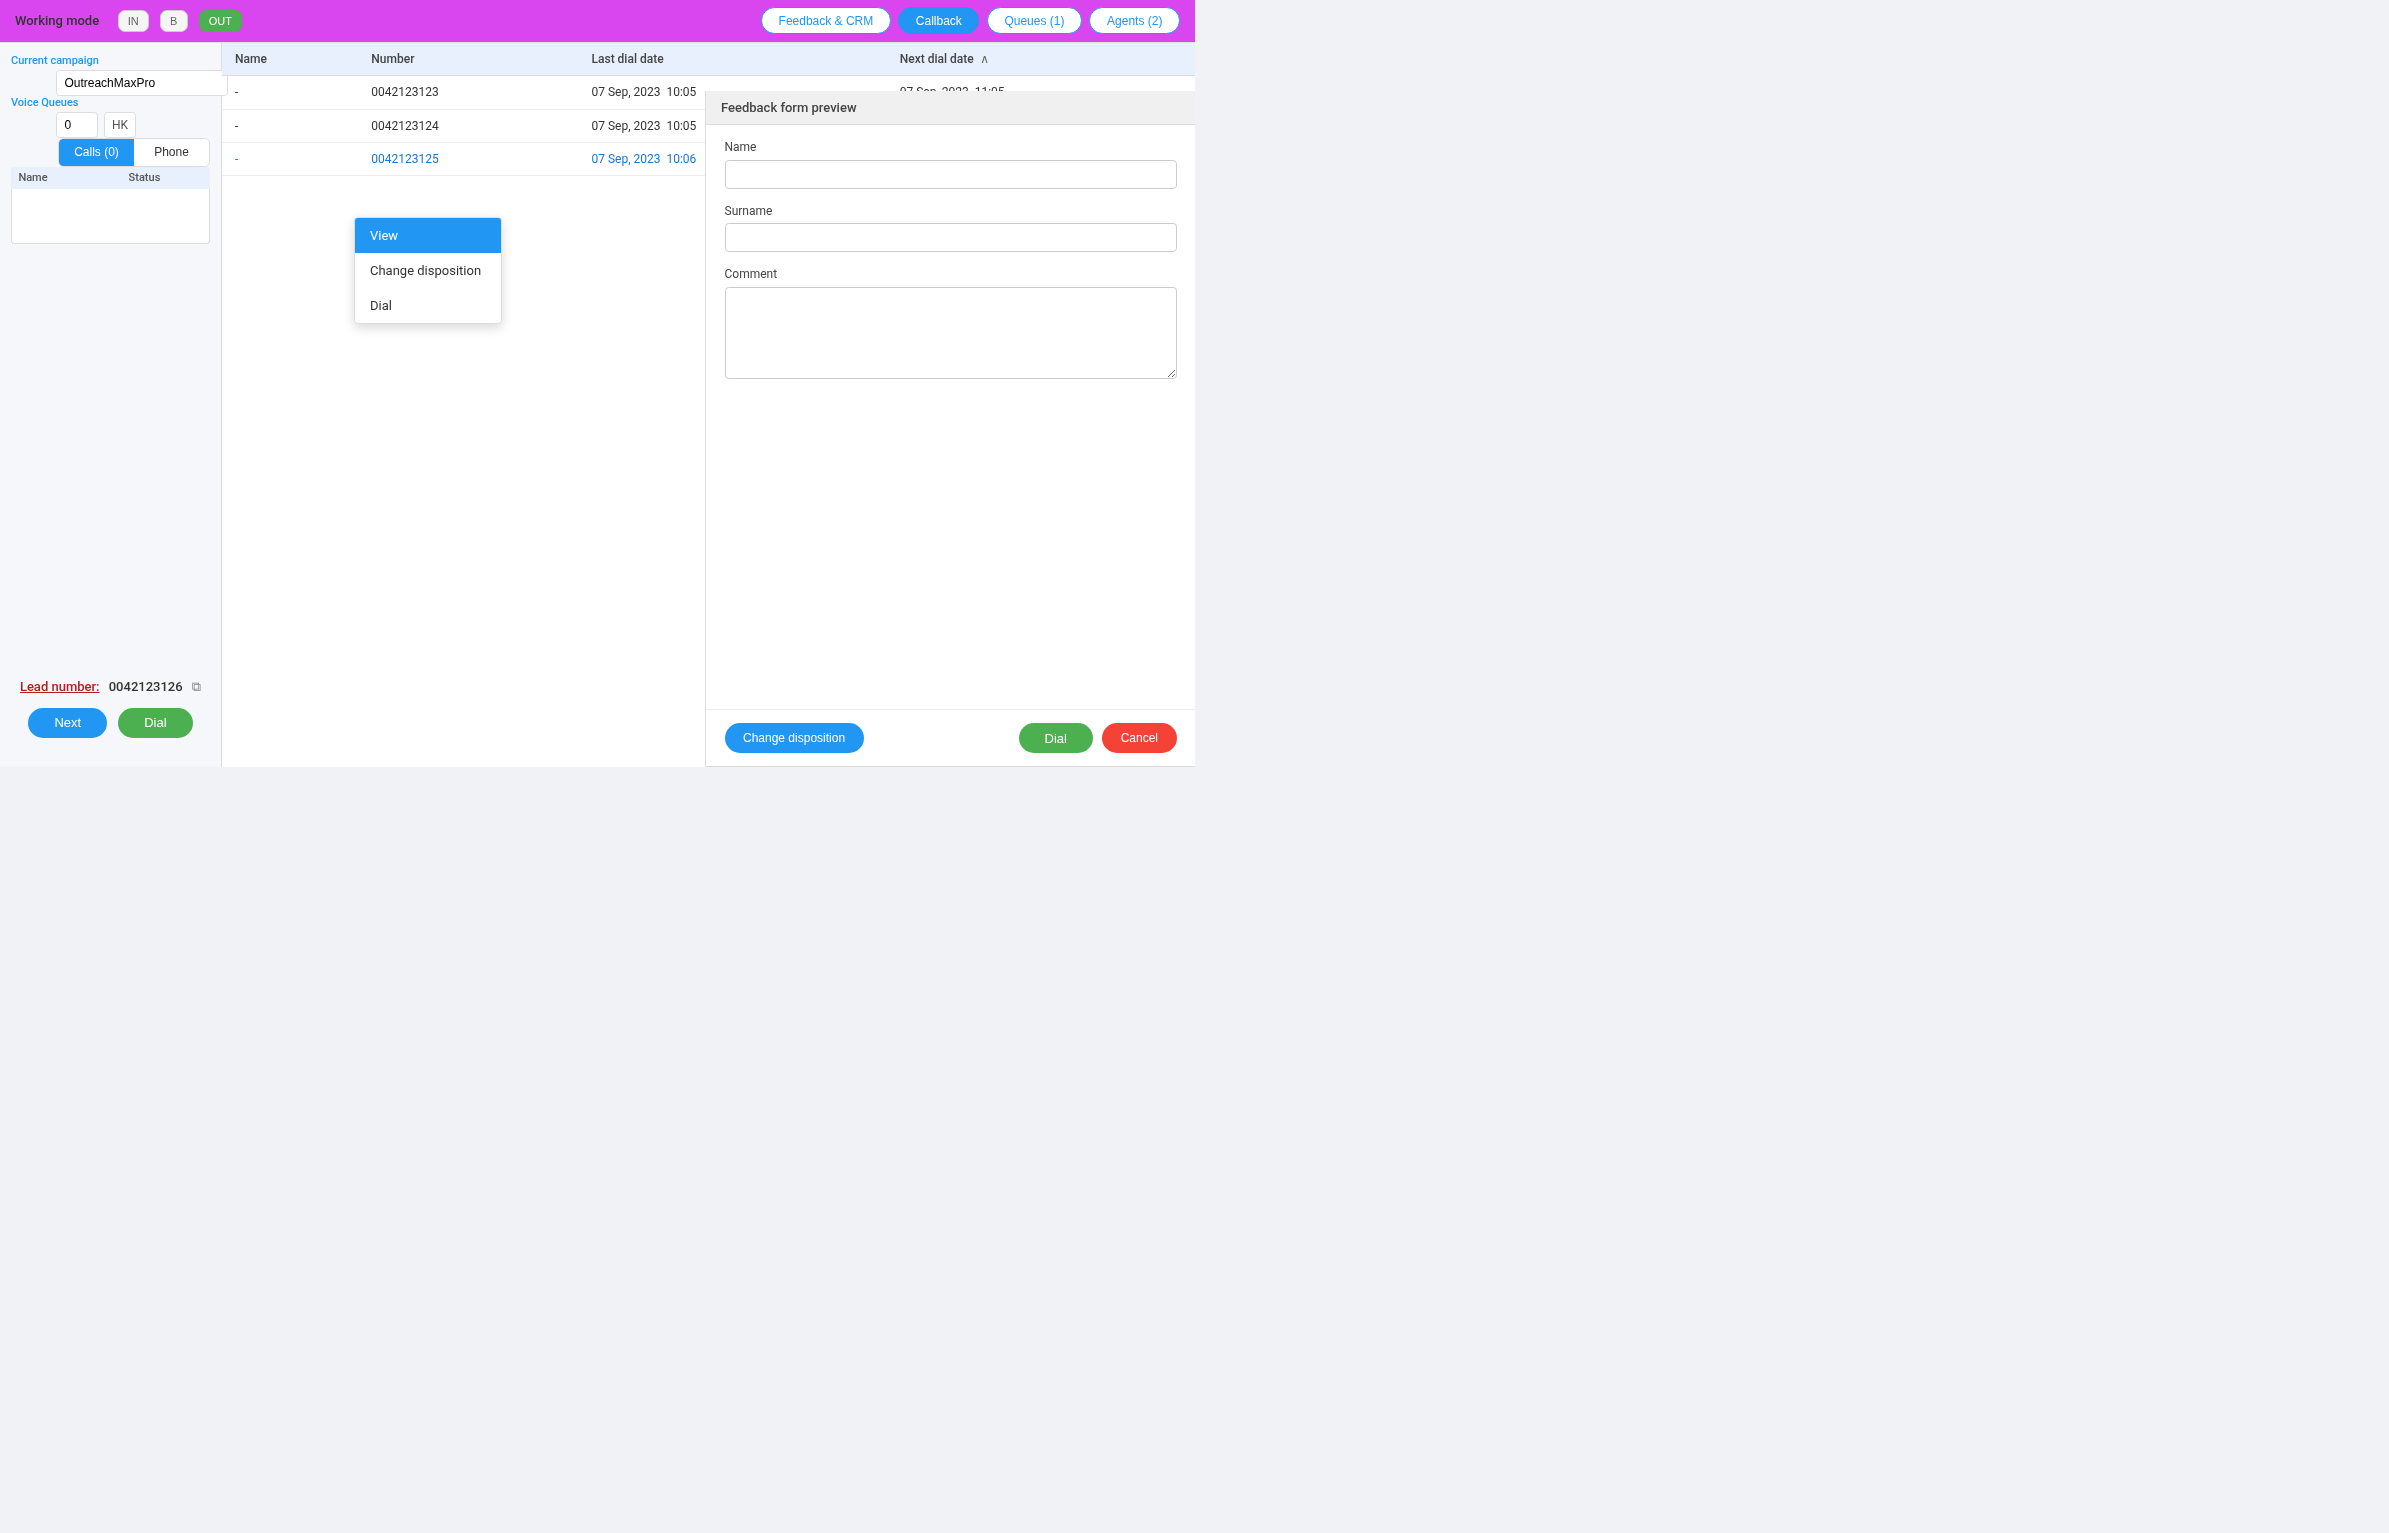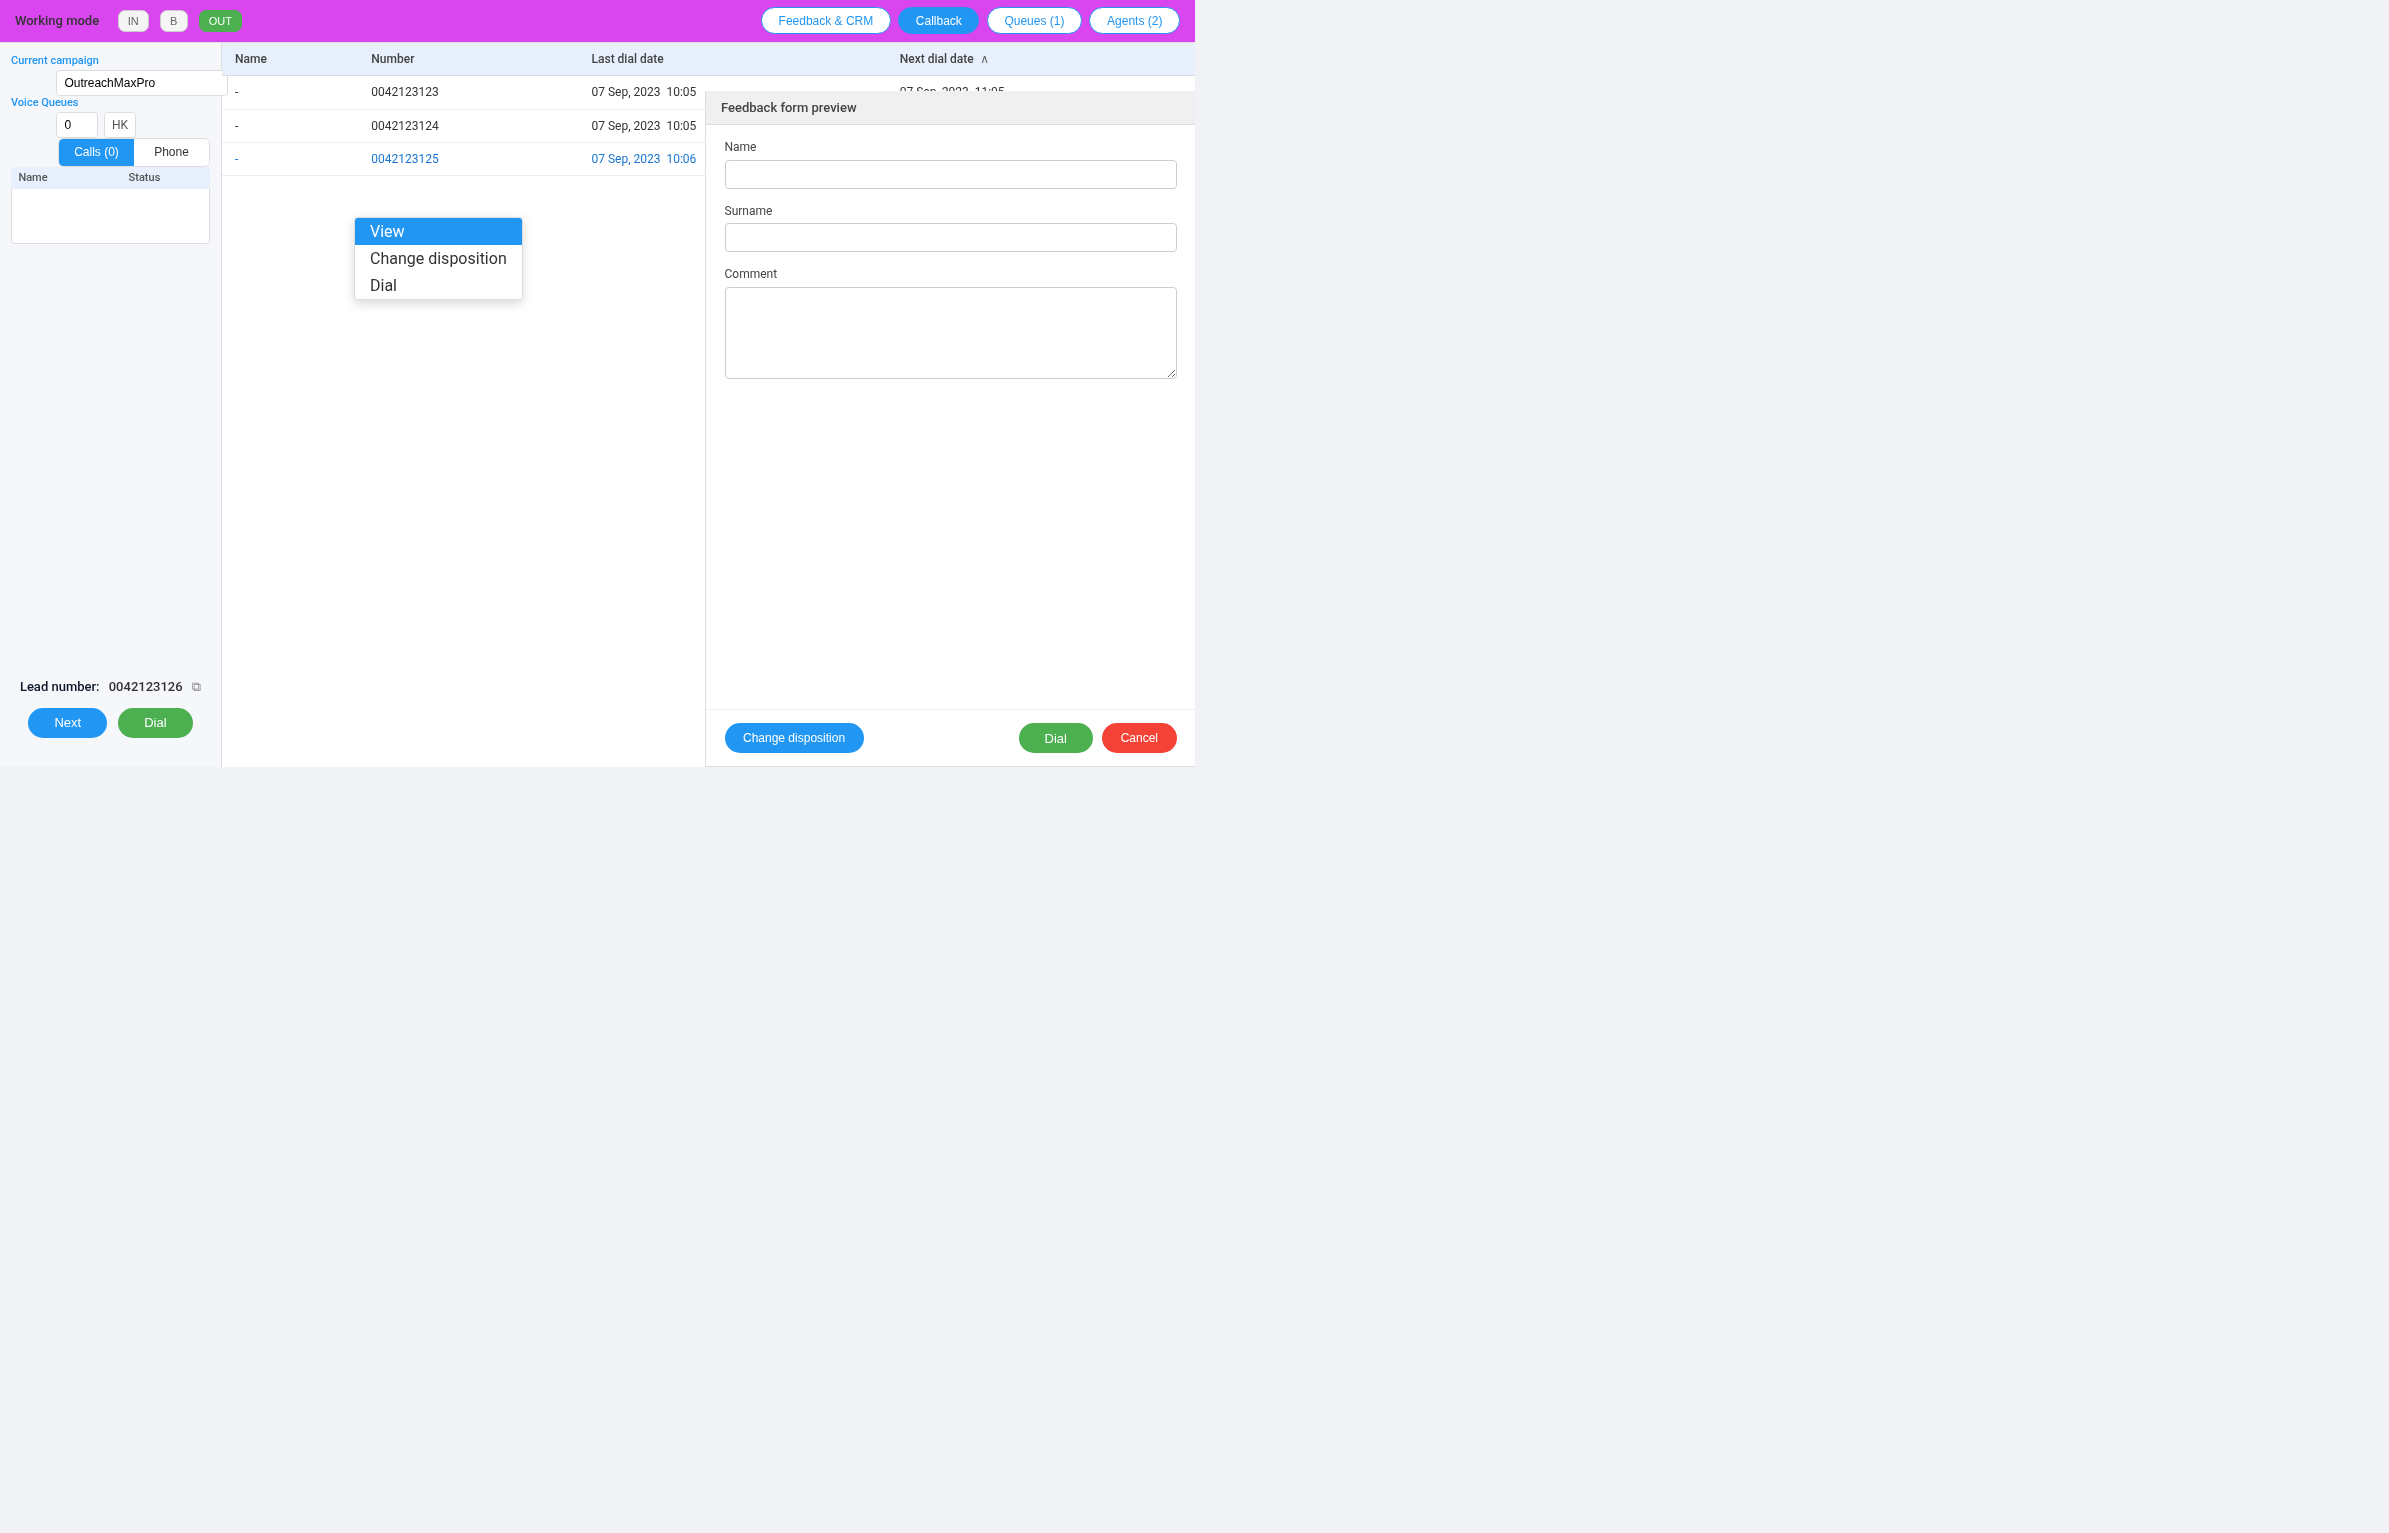--- a/index.html
+++ b/index.html
@@ -197,22 +197,23 @@
     }
 
     .lead-number-row {
       display: flex;
       align-items: center;
       gap: 9.2px;
       font-size: 13px;
     }
 
     .lead-number-label {
-      color: #0f172a;
-      font-weight: 500;
+      color: #b91c1c;
+      font-weight: 500;
+      text-decoration: underline;
     }
 
     .lead-number-value {
       color: #333;
       font-weight: 500;
     }
 
     .copy-icon {
       color: #888;
       cursor: pointer;
@@ -311,23 +312,23 @@
       background: #fff;
       border: 0.9px solid #ddd;
       border-radius: 3.7px;
       box-shadow: 0 3.7px 11px rgba(0,0,0,0.15);
       z-index: 100;
       min-width: 148px;
       overflow: hidden;
     }
 
     .context-menu-item {
-      padding: 4px 15px;
-      cursor: pointer;
-      font-size: 16px;
+      padding: 10px 15px;
+      cursor: pointer;
+      font-size: 13px;
       color: #333;
     }
 
     .context-menu-item.active {
       background: #2196f3;
       color: #fff;
     }
 
     
     .feedback-panel {

